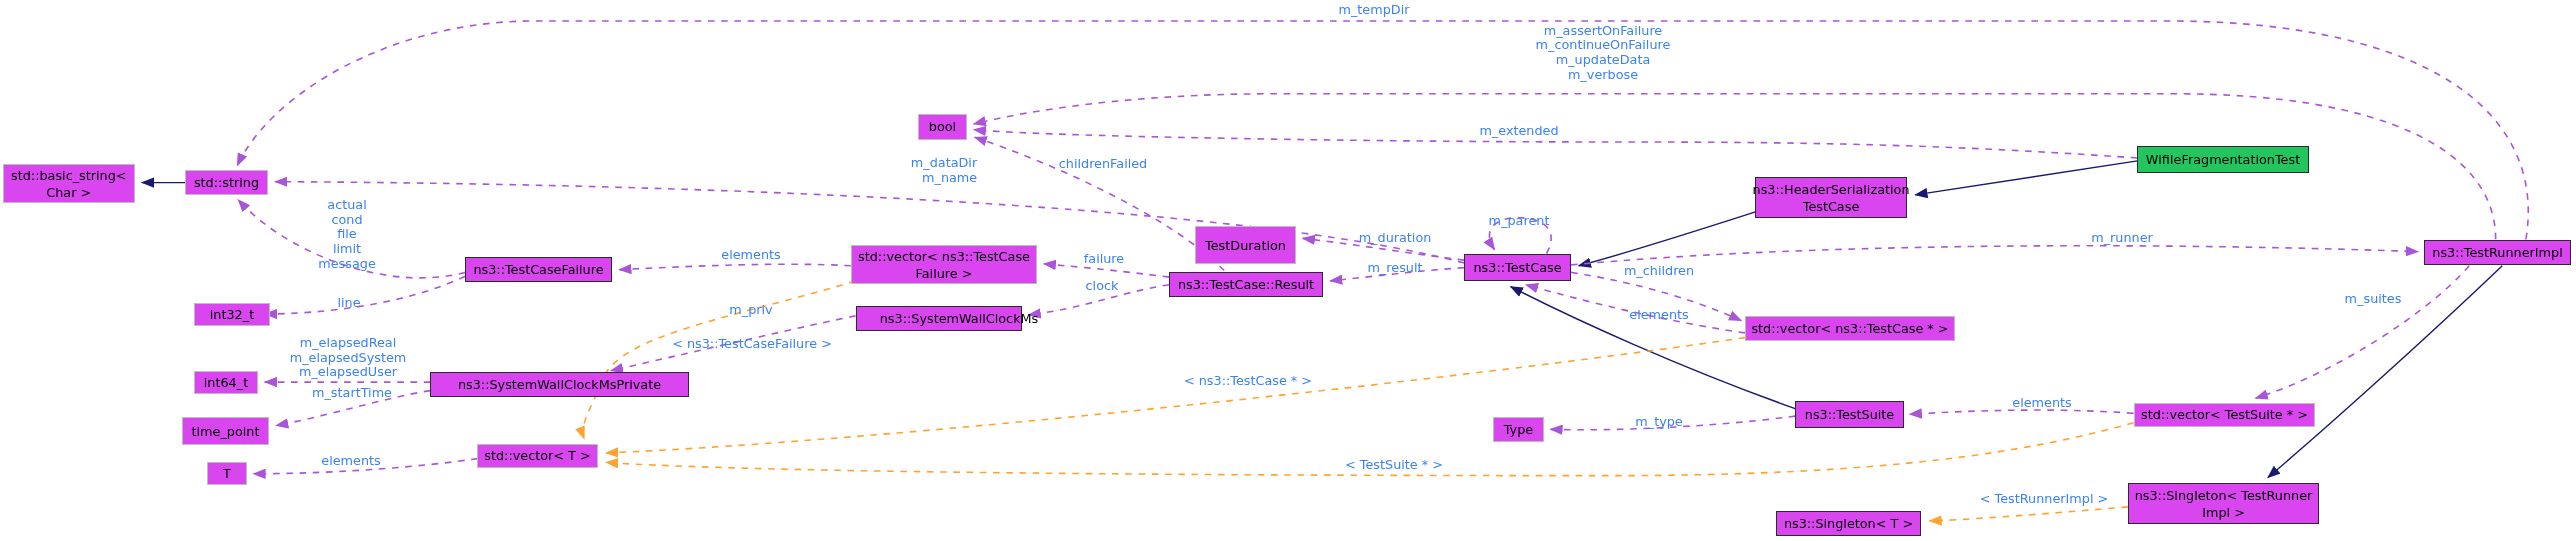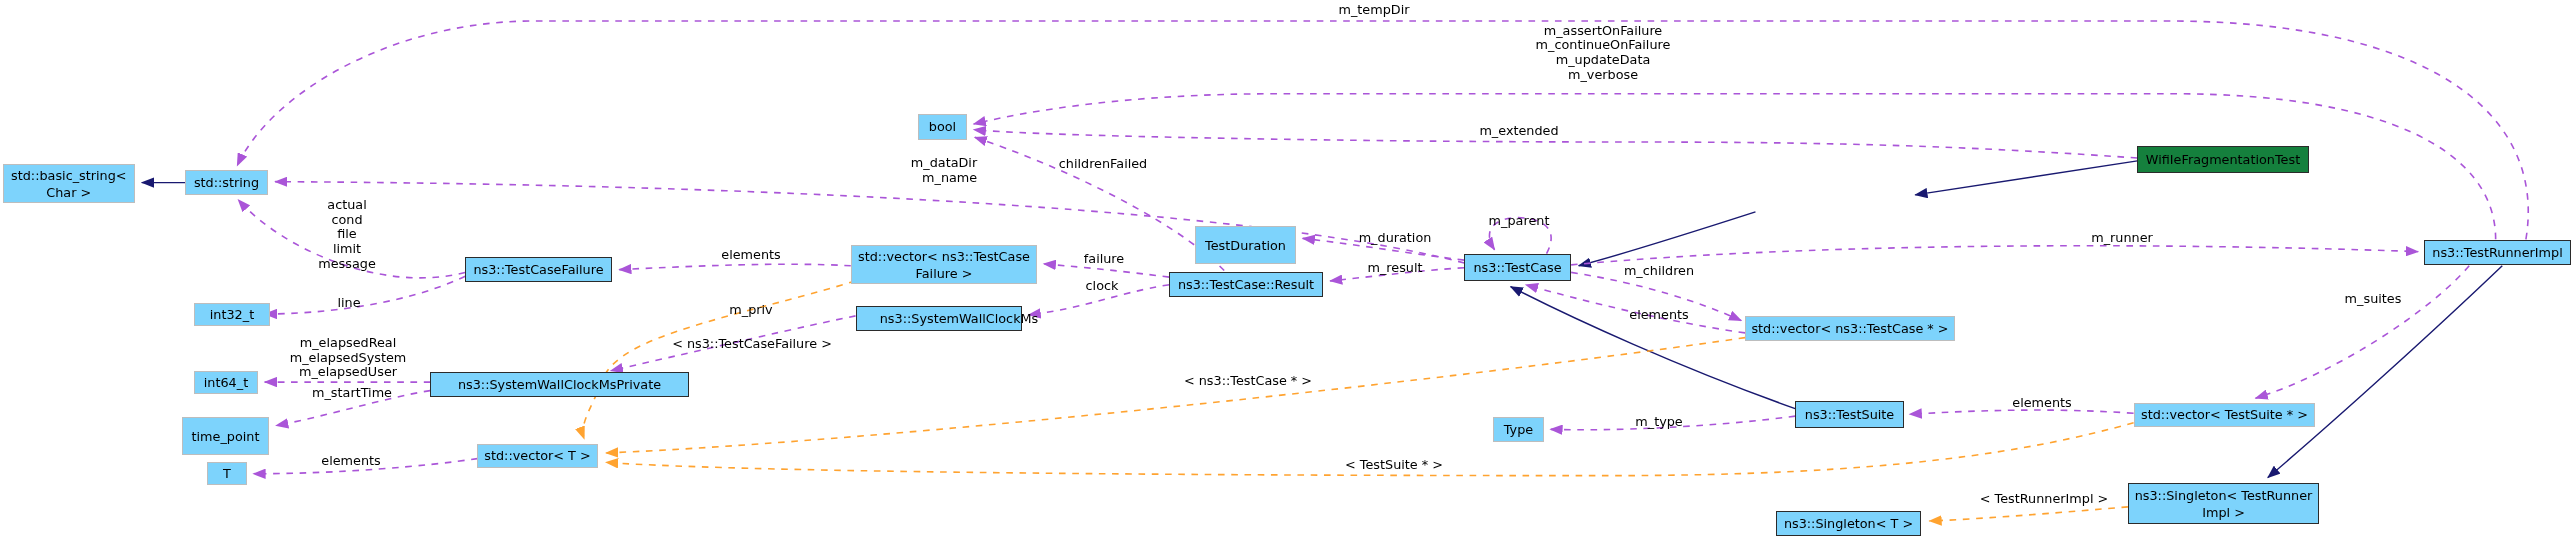--- a/index.html
+++ b/index.html
@@ -1,25 +1,25 @@
 <!DOCTYPE html>
 <html style="font-size:15px"><head>
 <meta charset="utf-8">
 <style>
   html,body{margin:0;padding:0;background:#ffffff;}
   #stage{position:relative;width:2576px;height:542px;background:#ffffff;overflow:hidden;
          font-family:"DejaVu Sans","Liberation Sans",sans-serif;}
   #edges{position:absolute;left:0;top:0;width:2576px;height:542px;}
   .node{position:absolute;display:flex;align-items:center;justify-content:center;
-        background:#7dd3fc;color:#000;font-size:12.8px;line-height:17px;
+        background:#d946ef;color:#000;font-size:12.8px;line-height:17px;
         text-align:center;white-space:pre-line;box-sizing:border-box;z-index:2;}
   .node.plain{border:0.9px solid #bdbdbd;}
   .node.bold{border:1.9px solid #2b2b2b;}
-  .node.highlight{border:1.9px solid #2b2b2b;background:#15803d;}
-  .elabel{position:absolute;transform:translateX(-50%);color:#000000;font-size:12.8px;
+  .node.highlight{border:1.9px solid #2b2b2b;background:#22c55e;}
+  .elabel{position:absolute;transform:translateX(-50%);color:#3b82f6;font-size:12.8px;
           line-height:14.7px;text-align:center;white-space:pre-line;z-index:3;}
 </style>
 </head>
 <body>
 
 <div id="stage">
     <svg id="edges" viewBox="0 0 2725 573">
       <defs>
         <marker id="arrow-navy" markerUnits="userSpaceOnUse" markerWidth="15" markerHeight="11" refX="13" refY="5.5" orient="auto">
           <path d="M0,0 L14,5.5 L0,11 z" fill="#191970"></path>
@@ -63,31 +63,33 @@
       <path d="M1846,357 C1550,400 950,466 641,479" fill="none" stroke="#ffa330" stroke-width="1.7" stroke-dasharray="7,7" marker-end="url(#arrow-orange)"></path>
       <path d="M2257,447 C2150,477 2000,503 1700,503 C1300,503 800,500 641,489" fill="none" stroke="#ffa330" stroke-width="1.7" stroke-dasharray="7,7" marker-end="url(#arrow-orange)"></path>
       <path d="M2251,536 C2190,541 2112,548 2041,551" fill="none" stroke="#ffa330" stroke-width="1.7" stroke-dasharray="7,7" marker-end="url(#arrow-orange)"></path>
     </svg>
     <div class="node plain" style="left: 2.8px; top: 164px; width: 132px; height: 39px;">std::basic_string&lt;
 Char &gt;</div>
     <div class="node plain" style="left: 185px; top: 170px; width: 83px; height: 24.6px;">std::string</div>
     <div class="node bold" style="left: 465px; top: 257px; width: 147px; height: 24.6px;">ns3::TestCaseFailure</div>
     <div class="node plain" style="left: 194px; top: 303px; width: 76px; height: 23px;">int32_t</div>
     <div class="node plain" style="left: 194px; top: 371px; width: 64px; height: 23px;">int64_t</div>
-    <div class="node plain" style="left: 182px; top: 417px; width: 87px; height: 38px;">time_point</div>
+    <div class="node plain" style="left: 182px; top: 417px; width: 87px; height: 28px;">time_point</div>
     <div class="node plain" style="left: 207px; top: 462px; width: 40px; height: 23px;">T</div>
     <div class="node bold" style="left: 430px; top: 372px; width: 259px; height: 24.6px;">ns3::SystemWallClockMsPrivate</div>
     <div class="node plain" style="left: 477px; top: 444px; width: 121px; height: 23.6px;">std::vector&lt; T &gt;</div>
     <div class="node plain" style="left: 851px; top: 245px; width: 186px; height: 39px;">std::vector&lt; ns3::TestCase
 Failure &gt;</div>
     <div class="node bold" style="left: 856px; top: 306px; width: 166px; height: 24.6px; padding-left: 40px;">ns3::SystemWallClockMs</div>
     <div class="node plain" style="left: 918px; top: 114px; width: 49px; height: 25.5px;">bool</div>
     <div class="node bold" style="left: 1169px; top: 272px; width: 154px; height: 24.6px;">ns3::TestCase::Result</div>
     <div class="node plain" style="left: 1195px; top: 226px; width: 101px; height: 38px;">TestDuration</div>
     <div class="node bold" style="left: 1464px; top: 254px; width: 107px; height: 26.5px;">ns3::TestCase</div>
+    <div class="node bold" style="left: 1755px; top: 177px; width: 152px; height: 41px;">ns3::HeaderSerialization
+TestCase</div>
     <div class="node highlight" style="left: 2137px; top: 146px; width: 172px; height: 26.5px;">WifiIeFragmentationTest</div>
     <div class="node plain" style="left: 1745px; top: 316px; width: 210px; height: 24.6px;">std::vector&lt; ns3::TestCase * &gt;</div>
     <div class="node bold" style="left: 1795px; top: 401px; width: 109px; height: 26.5px;">ns3::TestSuite</div>
     <div class="node plain" style="left: 1493px; top: 417px; width: 51px; height: 24.6px;">Type</div>
     <div class="node plain" style="left: 2134px; top: 403px; width: 181px; height: 23.6px;">std::vector&lt; TestSuite * &gt;</div>
     <div class="node bold" style="left: 2424px; top: 240px; width: 147px; height: 24.6px;">ns3::TestRunnerImpl</div>
     <div class="node bold" style="left: 2128px; top: 483px; width: 191px; height: 41px;">ns3::Singleton&lt; TestRunner
 Impl &gt;</div>
     <div class="node bold" style="left: 1776px; top: 511px; width: 145px; height: 24.6px;">ns3::Singleton&lt; T &gt;</div>
     <div class="elabel" style="left: 1374px; top: 2.8px;">m_tempDir</div>

